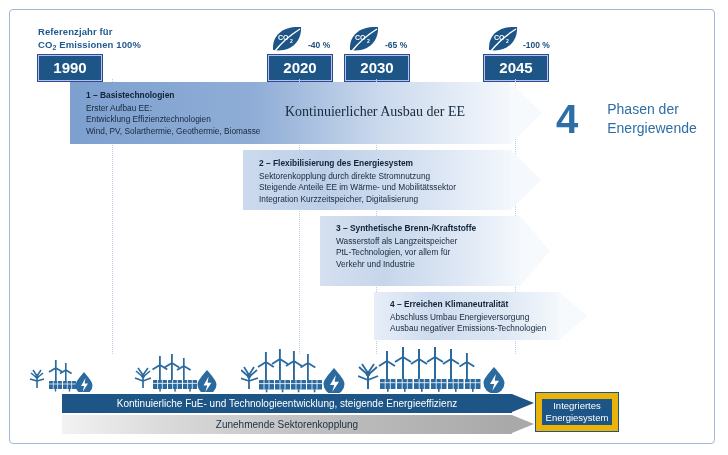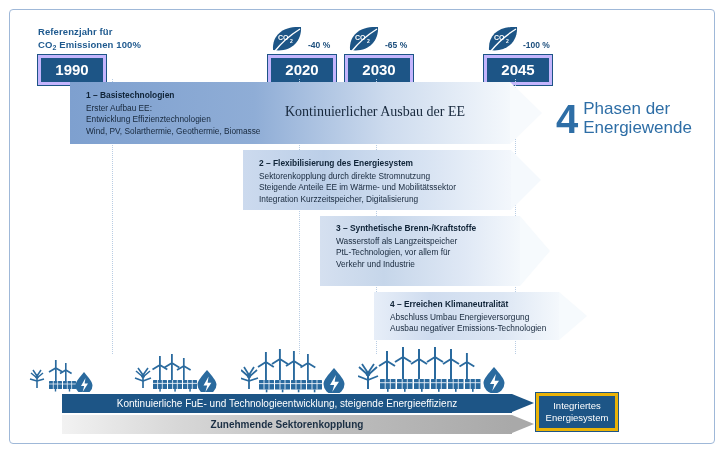--- a/index.html
+++ b/index.html
@@ -9,58 +9,58 @@
   .frame{position:absolute;left:9px;top:9px;width:706px;height:435px;
          border:1.5px solid #9fb8d8;border-radius:4px;box-sizing:border-box;background:#fff;}
 
   
   .ref-label{position:absolute;left:38px;top:26px;color:#1f5a8f;font-weight:bold;
              font-size:9.5px;line-height:12.5px;letter-spacing:.1px;}
   .ref-label sub{font-size:7px;vertical-align:baseline;position:relative;top:2px;}
 
   .yearbox{position:absolute;background:#1d5586;color:#fff;font-weight:bold;
            font-size:15px;text-align:center;line-height:24px;height:24px;width:62px;
-           border:3px solid #c4b5fd;box-shadow:0 0 0 1px #1d5586;}
+           border:1px solid #c4b5fd;box-shadow:0 0 0 1px #1d5586;}
 
   .leaf{position:absolute;width:44px;height:32px;}
   .leafpct{position:absolute;font-size:8.5px;font-weight:bold;color:#1d4f7d;white-space:nowrap;}
 
   
   .guide{position:absolute;width:0;border-left:1px dotted #b9cde4;}
 
   
   .phase{position:absolute;color:#13263a;}
   .phase .rect{position:absolute;left:0;top:0;bottom:0;}
   .phase .tip{position:absolute;top:0;width:0;height:0;}
   .ptext{position:absolute;z-index:3;font-size:8.3px;line-height:11.6px;color:#17283c;}
   .ptext .ttl{font-weight:bold;font-size:8.4px;display:block;margin-bottom:1px;color:#0f2337;}
   .ptext .ln{display:block;white-space:nowrap;}
   .cont-label{position:absolute;z-index:3;font-size:14px;color:#17283c;font-family:Liberation Serif, serif;}
 
   
   .bigtitle{position:absolute;left:556px;top:100px;display:flex;align-items:center;}
   .bigtitle .num{font-size:40px;color:#2e6ea6;font-weight:bold;line-height:36px;margin-right:5px;}
-  .bigtitle .txt{font-size:17px;color:#2e6ea6;line-height:18.5px;}
+  .bigtitle .txt{font-size:14px;color:#2e6ea6;line-height:18.5px;margin-left:24px;}
 
   
   .icongrp{position:absolute;}
 
   
   .bar{position:absolute;height:19px;border-radius:8px;}
   .bar .fill{position:absolute;left:0;top:0;bottom:0;}
   .bar .tip{position:absolute;top:0;width:0;height:0;}
   .bar .lbl{position:absolute;width:100%;text-align:center;line-height:19px;
             font-size:10px;z-index:3;}
   .bar1 .lbl{color:#ffffff;}
-  .bar2 .lbl{color:#1b2f44;font-weight:bold;}
+  .bar2 .lbl{color:#1b2f44;}
 
   .endbox{position:absolute;left:536px;top:393px;width:82px;height:38px;background:#1d5586;
           color:#fff;font-size:9.5px;line-height:12px;text-align:center;
           display:flex;align-items:center;justify-content:center;
-          box-shadow:0 0 0 1px #1d5586;border:3px solid #eab308;box-sizing:border-box;}
+          box-shadow:0 0 0 1px #1d5586;border:6px solid #eab308;box-sizing:border-box;}
 </style>
 </head>
 <body>
 
 <div id="slide">
   <div class="frame"></div>
 
   <div class="ref-label">
     <span>Referenzjahr für</span><br>
     <span><span>CO</span><sub>2</sub><span> Emissionen 100%</span></span>

